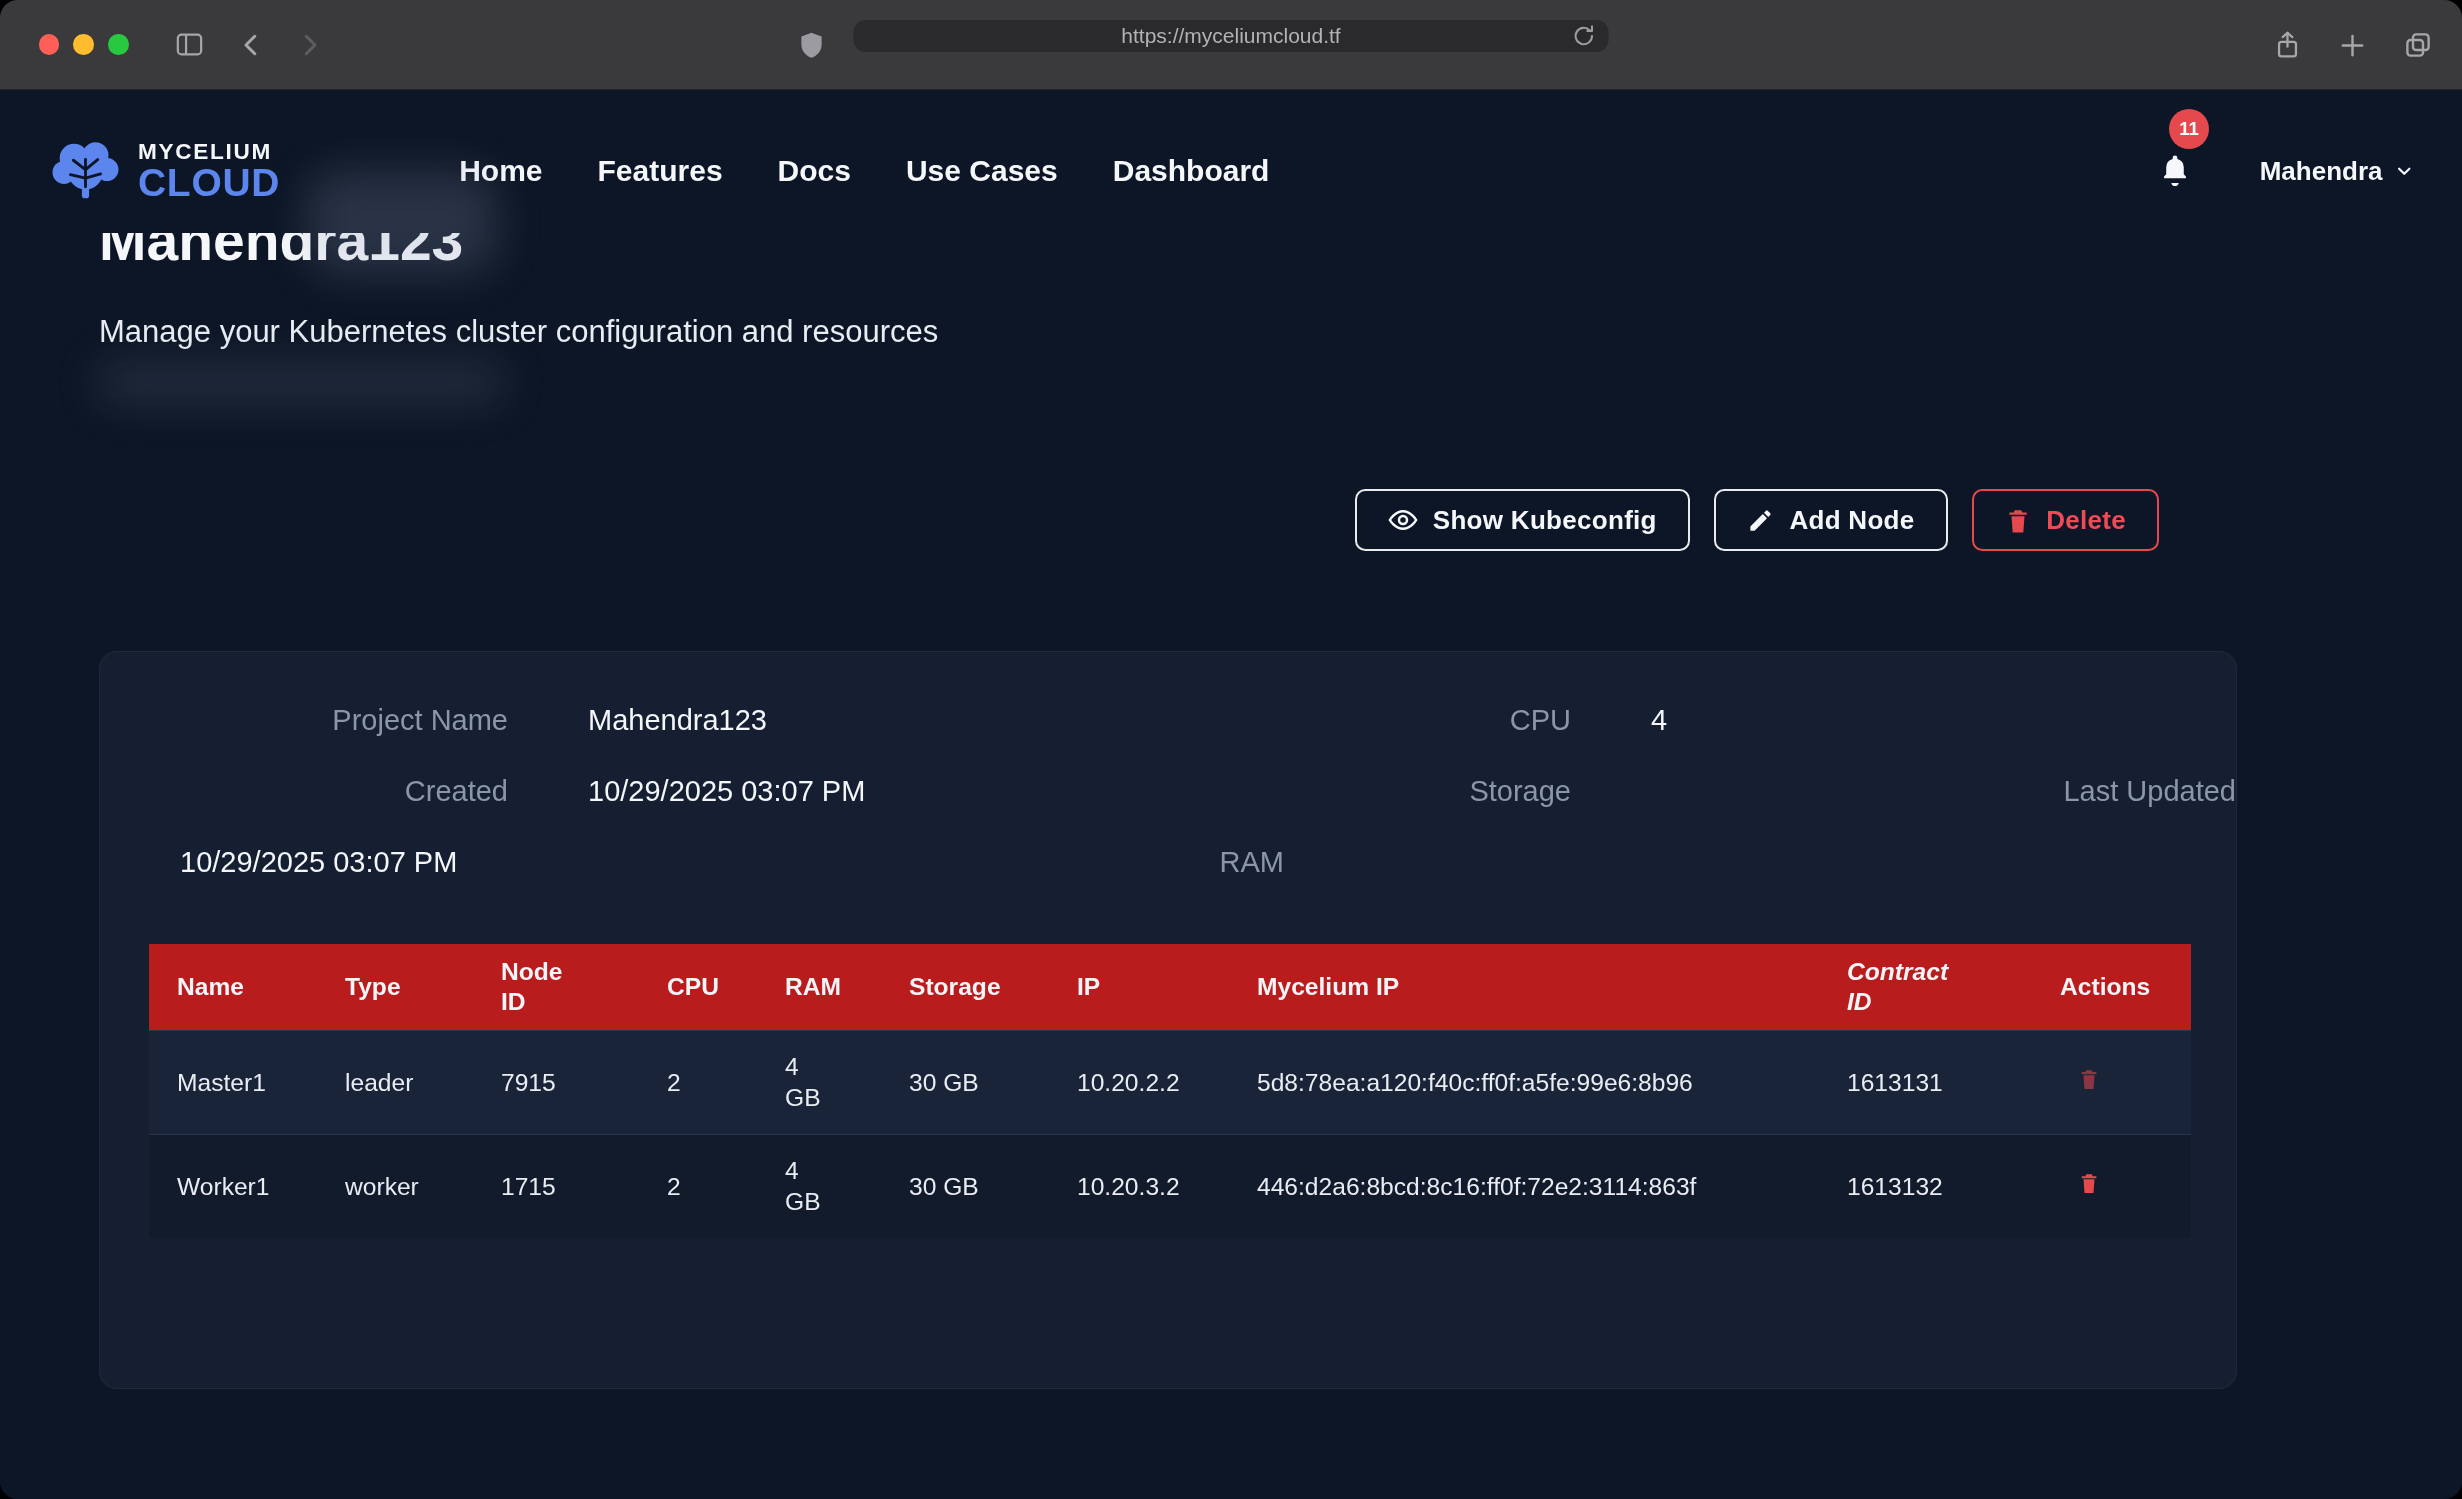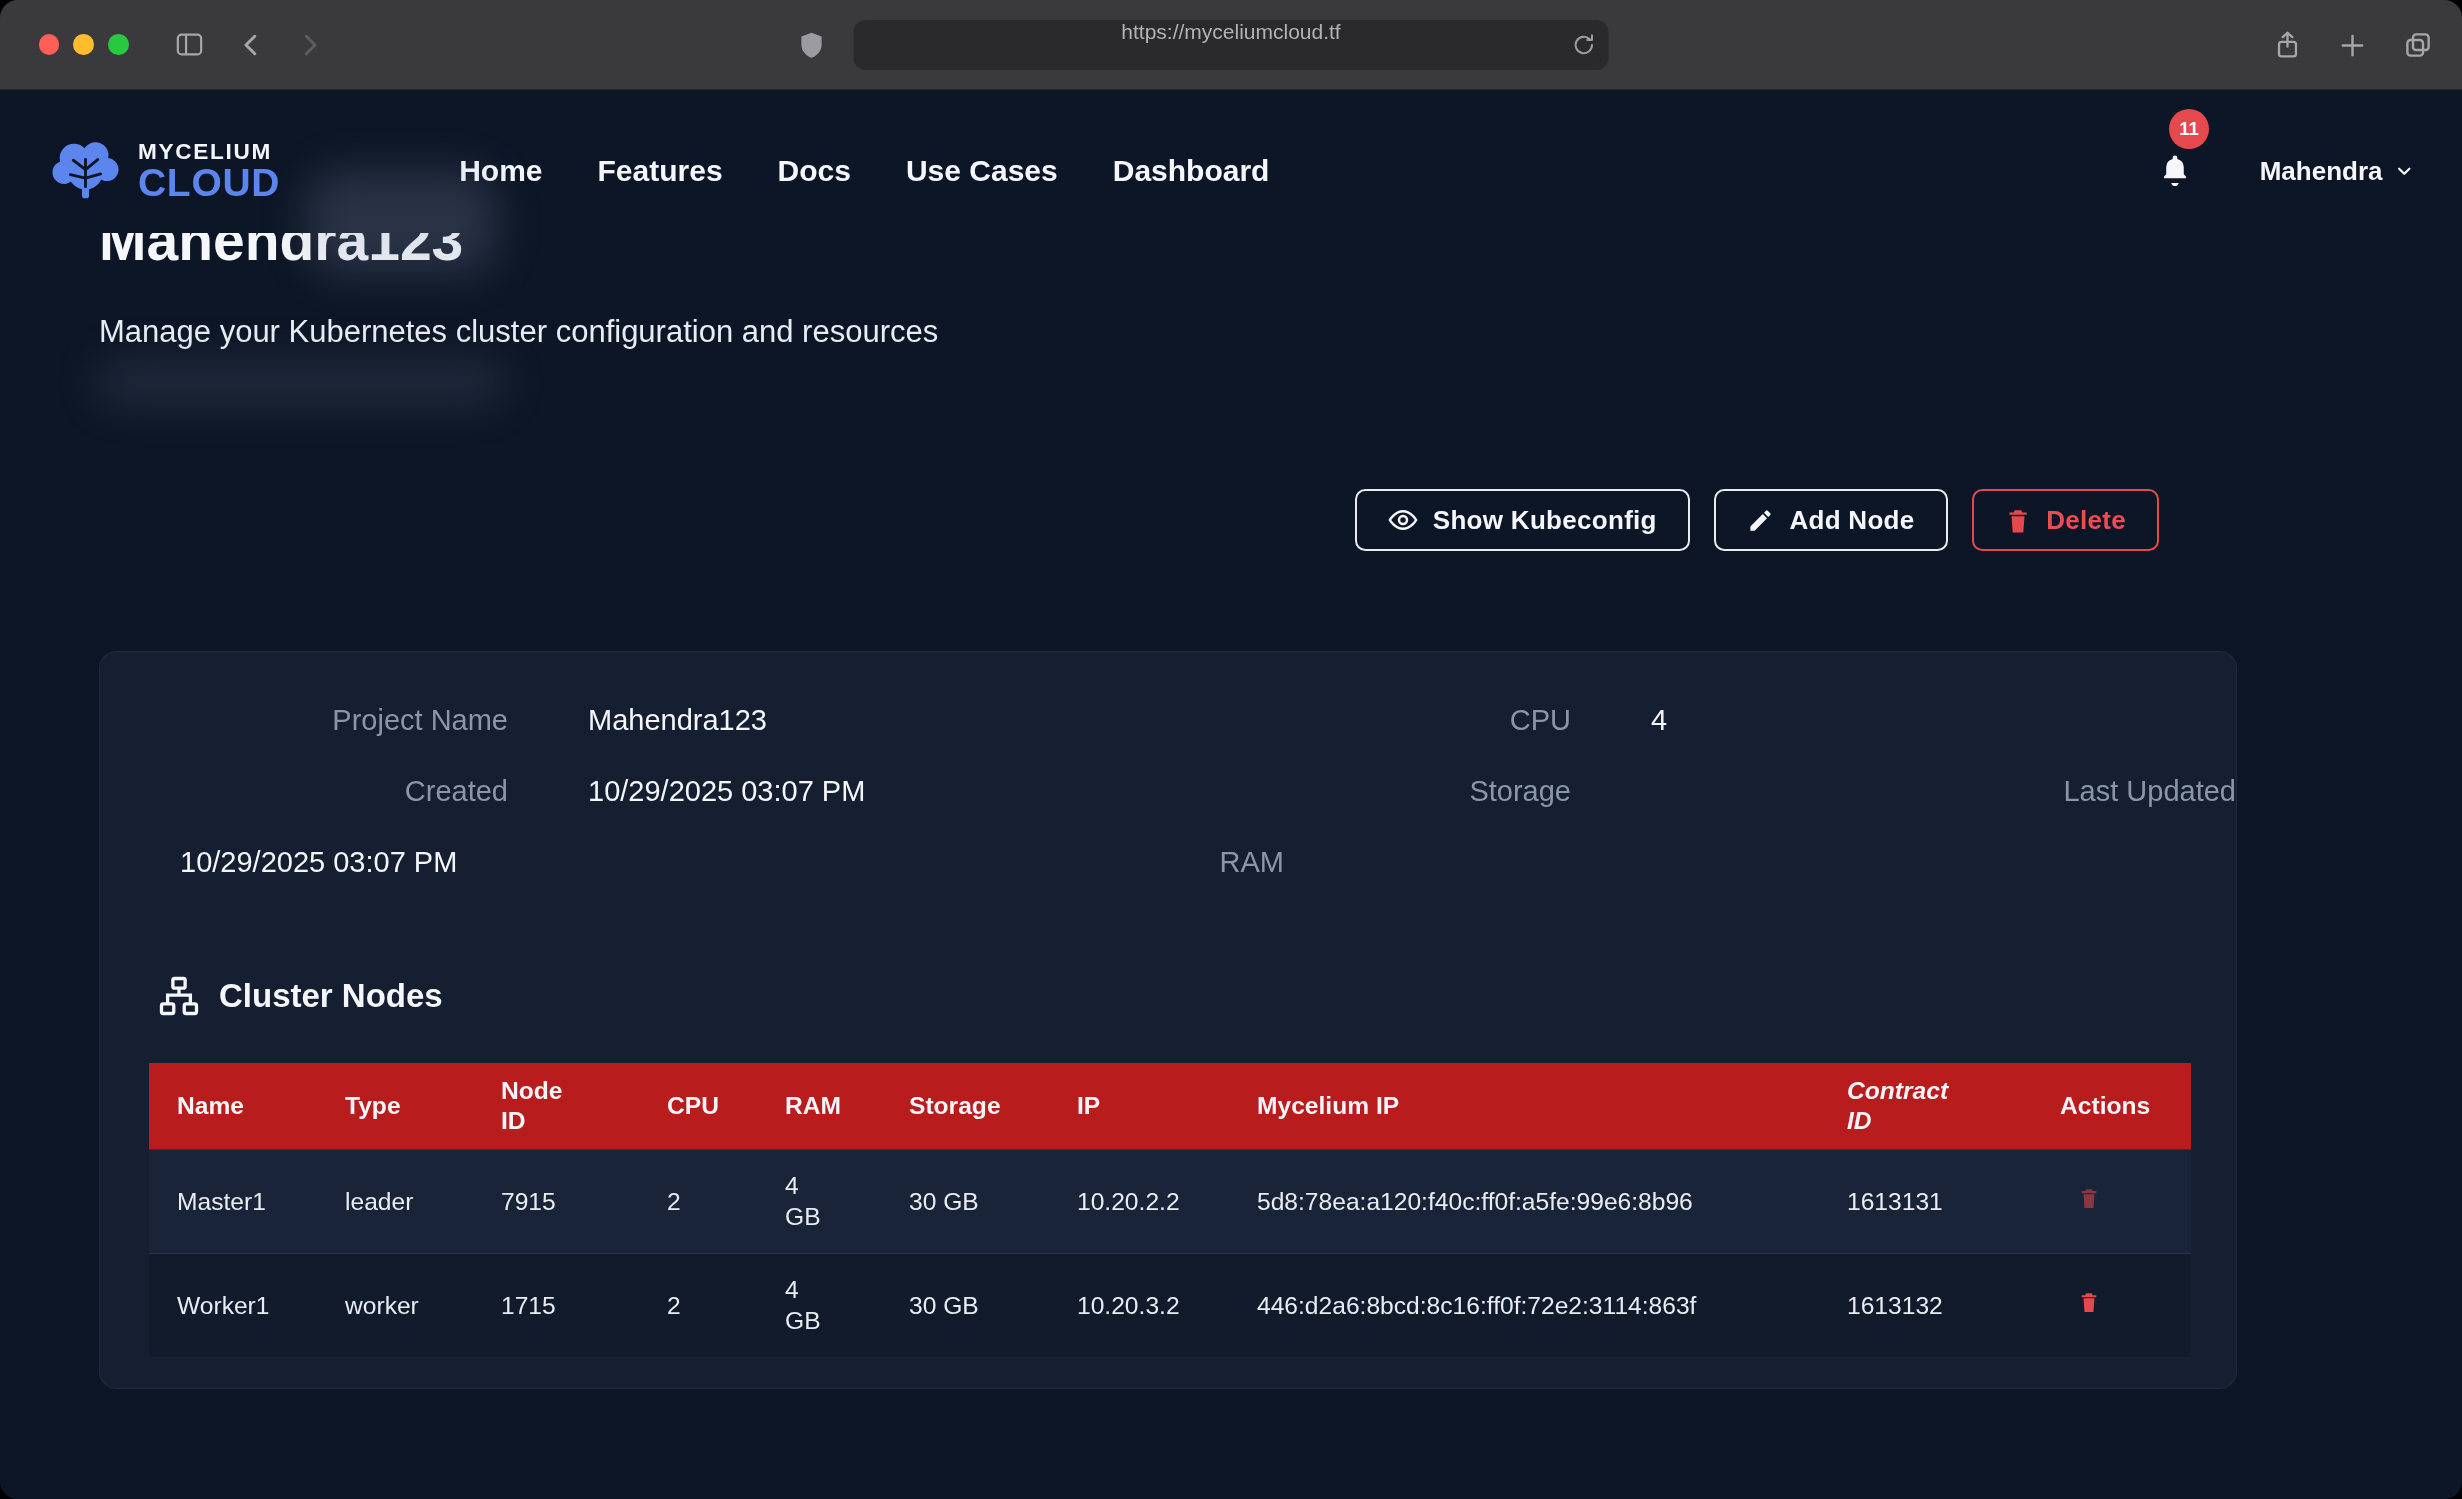--- a/index.html
+++ b/index.html
@@ -24,22 +24,22 @@
   .dot { width:20.5px; height:20.5px; border-radius:50%; }
   .dot-red    { background:#ff5f57; }
   .dot-yellow { background:#febc2e; }
   .dot-green  { background:#28c840; }
   .chrome-btn { display:flex; align-items:center; justify-content:center; background:none; border:none; cursor:pointer; }
   .chrome-btn svg { display:block; }
   .sidebar-btn { margin-left:45px; }
   .nav-arrow { margin-left:33px; }
   .url-bar {
     position:absolute; left:50%; top:20px; transform:translateX(-50%);
-    width:755px; height:50px; border-radius:12.3px; background:#2a2a2c;
-    display:flex; align-items:flex-start; justify-content:center;
+    width:755px; height:32px; border-radius:12.3px; background:#2a2a2c;
+    display:flex; align-items:center; justify-content:center;
   }
   .url-text { font-size:21px; color:#b2b2b8; }
   .reload-btn { position:absolute; right:12.3px; top:50%; transform:translateY(-50%); }
   .shield-btn { position:absolute; left:798px; top:50%; transform:translateY(-50%); }
   .chrome-right { position:absolute; right:29px; top:0; height:90px; display:flex; align-items:center; gap:36px; }
 
   
   .site { position:relative; height:1409px; background:#0d1626; }
   .site-nav {
     position:relative; height:139px; padding:23px 48px 0;
@@ -286,29 +286,20 @@
 
           <div class="info-label">Created</div>
           <div class="info-value">10/29/2025 03:07 PM</div>
           <div class="info-label">Storage</div>
 
           <div class="info-label">Last Updated</div>
           <div class="info-value">10/29/2025 03:07 PM</div>
           <div class="info-label">RAM</div>
         </div>
 
-        <div class="section-header">
-          <svg width="42" height="42" viewBox="0 0 24 24" fill="none" stroke="#f5f7fa" stroke-width="1.9">
-            <rect x="8.5" y="2" width="7" height="5.5" rx="1"></rect>
-            <rect x="2" y="16.5" width="7" height="5.5" rx="1"></rect>
-            <rect x="15" y="16.5" width="7" height="5.5" rx="1"></rect>
-            <path d="M12 7.5v4M12 11.5H5.5v5M12 11.5h6.5v5"></path>
-          </svg>
-          <span class="section-title">Cluster Nodes</span>
-        </div>
 
         <table class="nodes-table">
           <colgroup>
             <col style="width:168px">
               <col style="width:156px">
               <col style="width:166px">
             <col style="width:118px">
               <col style="width:124px">
               <col style="width:168px">
             <col style="width:180px">

